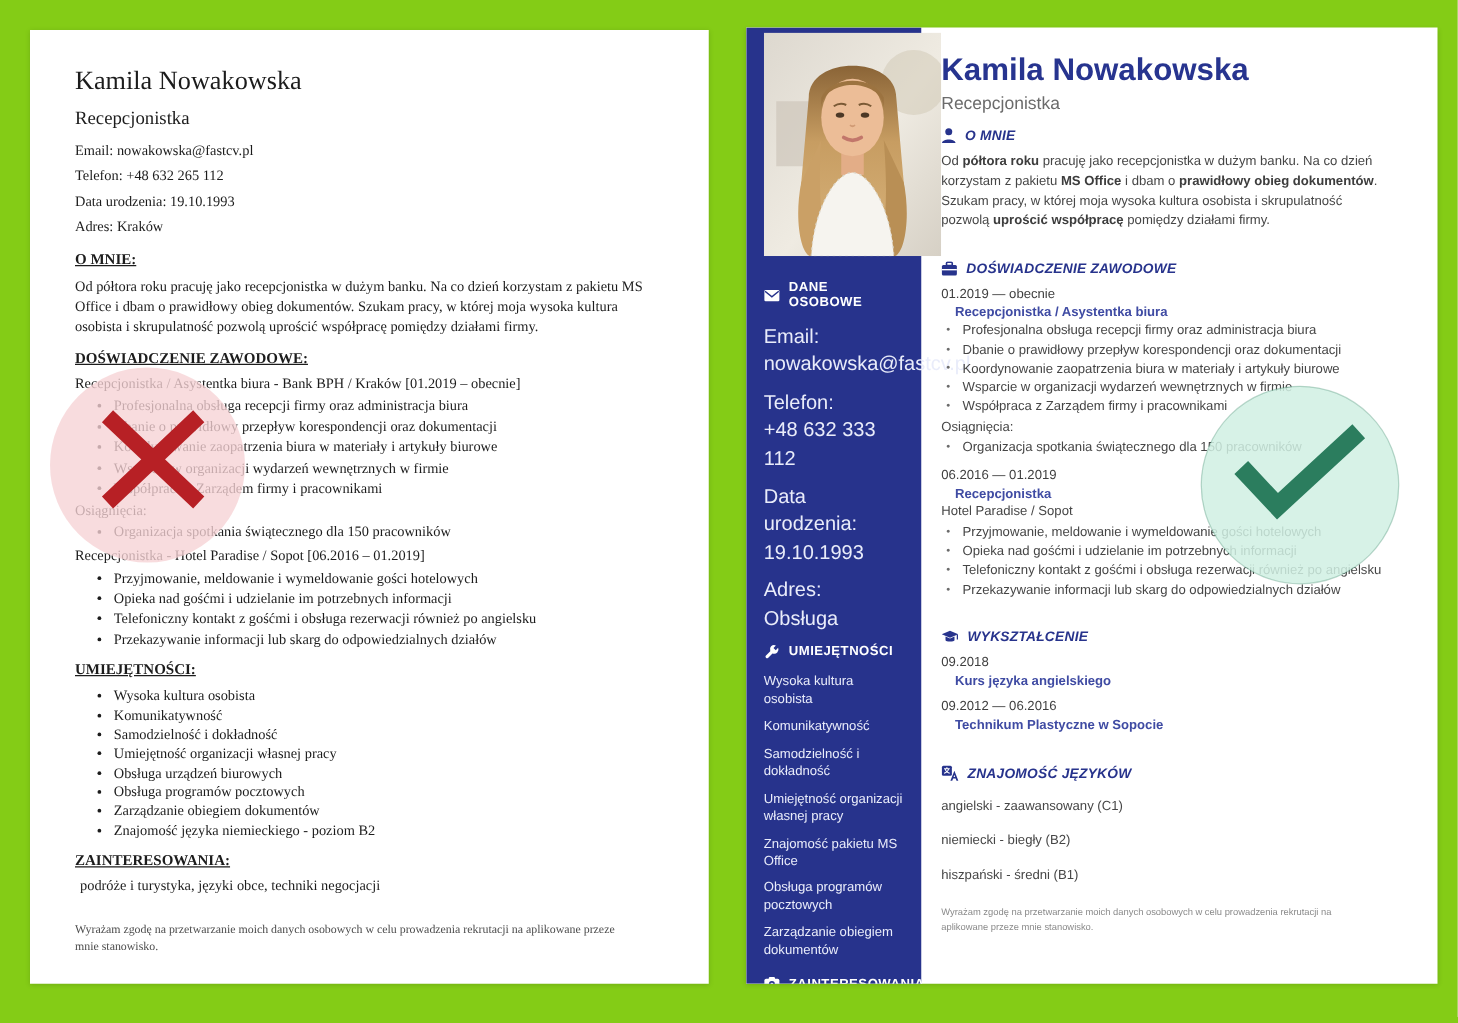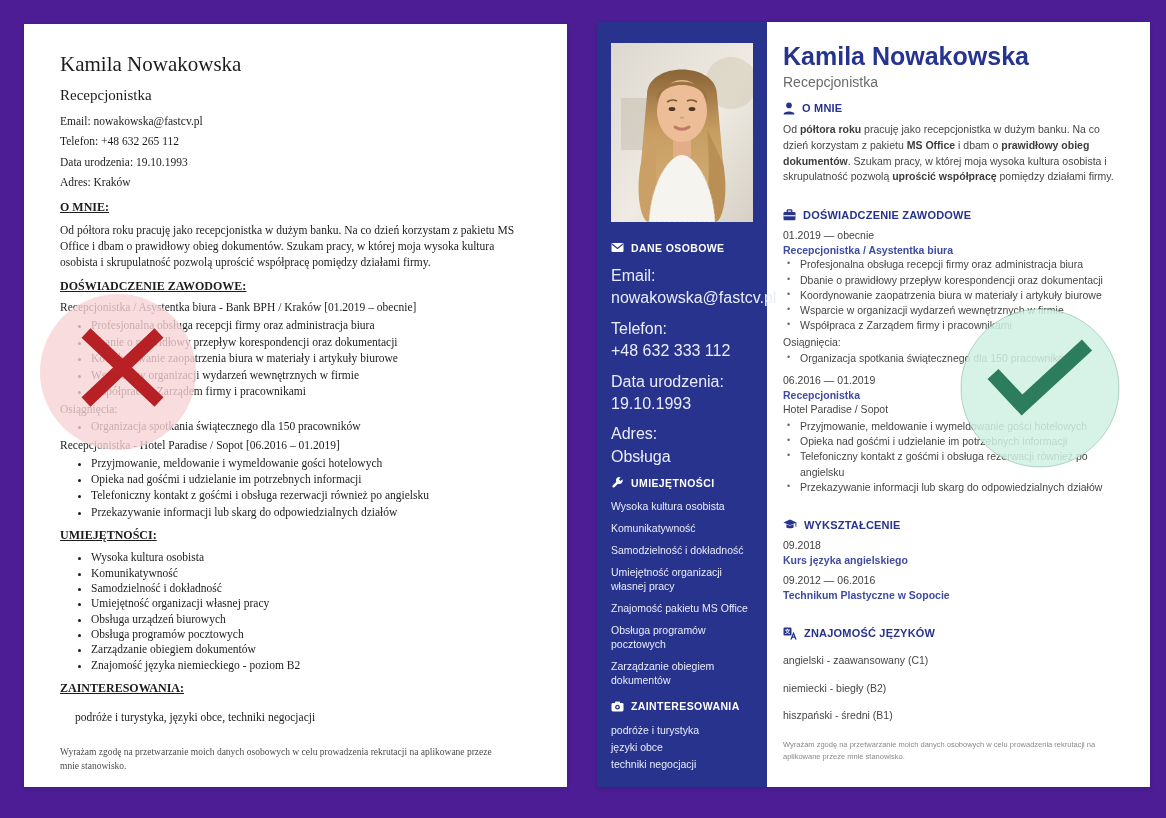--- a/index.html
+++ b/index.html
@@ -1,60 +1,60 @@
 <!DOCTYPE html>
 <html><head>
 <meta charset="utf-8">
 <style>
   html,body { margin:0; padding:0; }
   body { background:#e9e9e9; }
-  .canvas { position:relative; width:1166px; height:818px; background:#4c1d95; overflow:hidden;
+  .canvas { position:relative; width:1166px; height:818px; background:#84cc16; overflow:hidden;
             font-family:"Liberation Sans","DejaVu Sans",sans-serif; }
 
   
   .cv-left { position:absolute; left:24px; top:24px; width:543px; height:763px; background:#ffffff;
              box-shadow:0 1px 4px rgba(0,0,0,.15); box-sizing:border-box; padding:28px 36px 0 36px;
              font-family:"Liberation Serif","DejaVu Serif",serif; color:#1c1c1c; }
   .l-name  { font-size:21px; font-weight:normal; margin:0 0 10px; }
   .l-title { font-size:15px; margin:0 0 10px; }
   .l-contact p { font-size:11.5px; margin:0 0 6px; line-height:1.25; }
   .l-sec   { font-size:12px; font-weight:bold; text-decoration:underline; margin:10px 0 7px; }
   .l-sec.mt{ margin-top:9px; }
   .l-para  { font-size:11.5px; line-height:1.42; margin:0 0 4px; }
   .l-job   { font-size:11.5px; margin:5px 0 5px; }
   .l-list  { margin:0 0 5px; padding-left:31px; font-size:11.5px; }
   .l-list li { line-height:1.25; margin-bottom:2px; }
   .l-ach   { font-size:11.5px; margin:5px 0 4px; }
   .l-skills { margin:0 0 5px; padding-left:31px; font-size:11.5px; }
   .l-skills li { line-height:1.25; margin-bottom:1px; }
-  .l-int   { font-size:11.5px; margin:15px; }
+  .l-int   { font-size:11.5px; margin:4px; }
   .l-foot  { font-size:9.5px; color:#4c4c4c; line-height:1.5; margin-top:22px; width:94%; }
 
   
   .cv-right { position:absolute; left:597px; top:22px; width:553px; height:765px; background:#ffffff;
               box-shadow:0 1px 4px rgba(0,0,0,.15); display:flex; overflow:hidden; }
-  .sidebar { width:170px; flex-shrink:0; background:#27338c; color:#e9ecfa; box-sizing:border-box;
-             padding:21px 14px 0 14px; }
+  .sidebar { width:140px; flex-shrink:0; background:#27338c; color:#e9ecfa; box-sizing:border-box;
+             padding:4px 14px 0 14px; }
   .photo-frame { width:142px; height:179px; margin-bottom:19px; overflow:hidden; }
   .side-h { display:flex; align-items:center; gap:7px; font-size:10.5px; font-weight:bold;
             letter-spacing:.4px; color:#ffffff; margin:2px 0 11px; }
   .side-group { font-size:16px; line-height:1.4; margin-bottom:8px; }
   .side-list { list-style:none; margin:0 0 12px; padding:0; font-size:10.5px; }
   .side-list li { line-height:1.33; margin-bottom:8px; }
   .side-list.tight li { margin-bottom:3px; }
   .main { flex:1; box-sizing:border-box; padding:20px 44px 0 16px; color:#464646; font-size:10.5px; }
   .m-name  { font-size:25px; font-weight:bold; color:#27348f; margin:0 0 3px; }
   .m-title { font-size:14px; color:#6b6b6b; margin:0 0 12px; }
-  .sec-h { display:flex; align-items:flex-start; gap:7px; color:#27338c; font-weight:bold; font-size:11px;
-           letter-spacing:.2px; margin:8px 0 7px; }
+  .sec-h { display:flex; align-items:flex-end; gap:7px; color:#27338c; font-weight:bold; font-size:11px;
+           letter-spacing:.2px; margin:8px 0 7px;font-style:italic; }
   .sec-h.mt { margin-top:24px; }
   .rich { line-height:1.5; margin:0 0 5px; }
   .rich b { color:#3d3d3d; }
   .m-date { margin:7px 0 0; color:#3f3f3f; line-height:1.4; }
-  .m-job  { color:#3f4ba3; font-weight:bold; line-height:1.4; }
+  .m-job  { color:#3f4ba3; font-weight:bold; line-height:1.4;margin-left:11px; }
   .m-co   { line-height:1.4; margin-bottom:2px; }
   .m-list { list-style:none; padding:0; margin:0 0 2px; }
   .m-list li { position:relative; padding-left:17px; line-height:1.45; margin:0; }
   .m-list li::before { content:"•"; position:absolute; left:4px; top:0; color:#6a6a6a; font-size:9px; }
   .m-ach { line-height:1.45; margin:0; }
   .edu { margin-bottom:6px; }
   .edu .m-date { margin-top:0; }
   .lang-list { list-style:none; margin:0; padding:0; }
   .lang-list li { margin:13px 0 8px; line-height:1.4; }
   .m-foot { font-size:7.5px; color:#8a8a8a; line-height:1.6; margin-top:16px; width:340px; }

